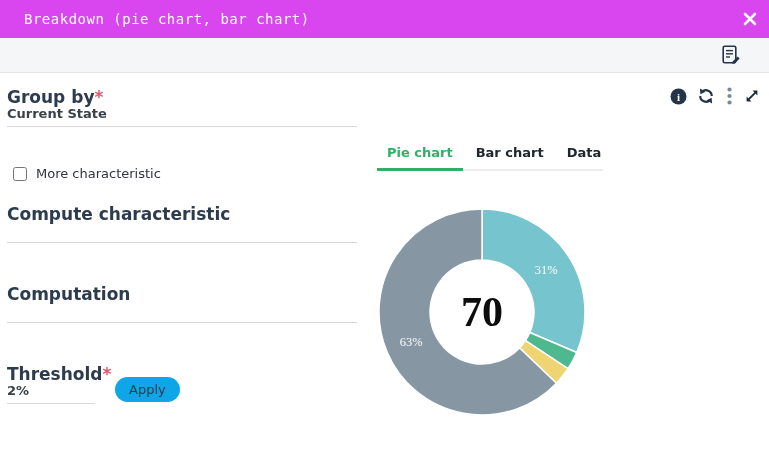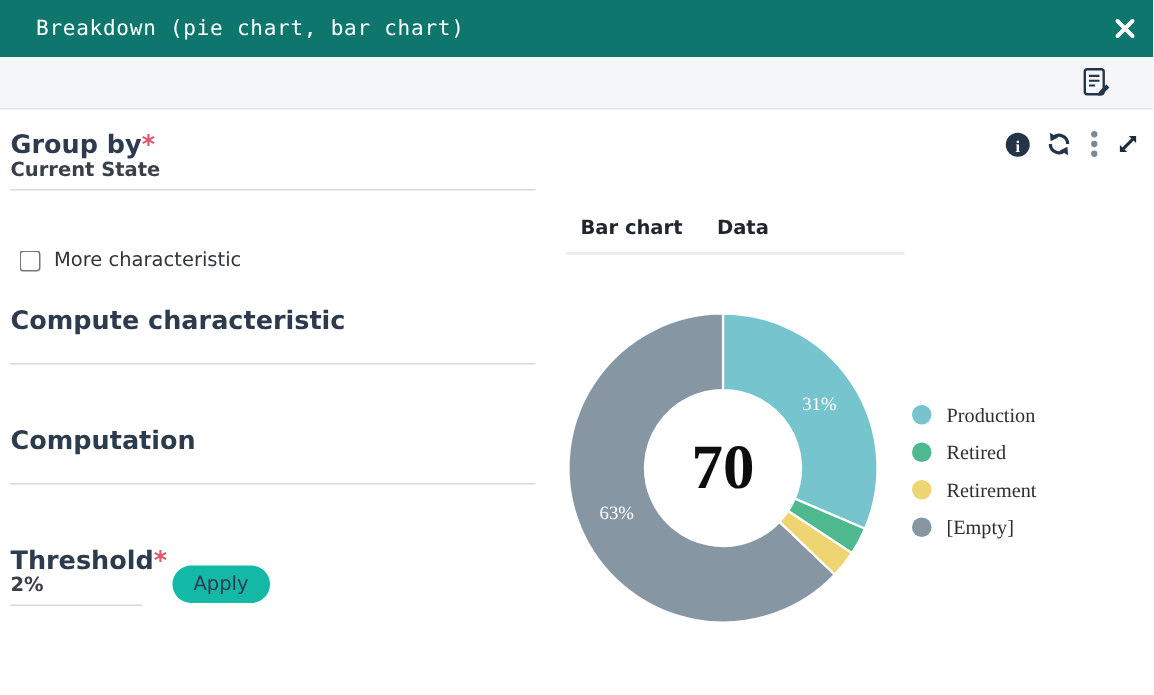--- a/index.html
+++ b/index.html
@@ -4,21 +4,21 @@
 <style>
   html,body { margin:0; padding:0; background:#fff; }
   #app {
     position:relative; width:769px; height:463px; background:#ffffff;
     font-family:"DejaVu Sans","Liberation Sans",sans-serif; overflow:hidden;
     -webkit-font-smoothing:antialiased;
   }
   
   .titlebar {
     position:absolute; top:0; left:0; right:0; height:38px;
-    background:#0f766e; display:flex; align-items:center;
+    background:#d946ef; display:flex; align-items:center;
   }
   .title {
     color:#ffffff; font-family:"DejaVu Sans Mono","Liberation Mono",monospace;
     font-size:14px; margin-left:24px; letter-spacing:.5px;
   }
   .close-btn {
     position:absolute; right:5px; top:0; height:38px; width:28px;
     display:flex; align-items:center; justify-content:center; cursor:pointer;
   }
   
@@ -31,21 +31,21 @@
   .field-label { position:absolute; left:7px; font-size:17px; font-weight:bold; color:#2c3b4e; white-space:nowrap; }
   .req { color:#e0566b; font-weight:bold; }
   .field-value { position:absolute; left:7px; font-size:13px; color:#3a4049; white-space:nowrap; cursor:pointer;font-weight:bold; }
   .field-area { position:absolute; left:7px; width:350px; height:30px; cursor:text; }
   .underline { position:absolute; left:7px; width:350px; height:0; border-top:1px solid #d6d9de; }
   .checkbox-row { position:absolute; left:13px; top:166px; display:flex; align-items:center; gap:9px; }
   .cbox { width:14px; height:14px; margin:0; accent-color:#2c3b4e; cursor:pointer; }
   .cbox-label { font-size:13px; color:#30353c; cursor:pointer; }
   .apply-btn {
     position:absolute; left:115px; top:377px; height:25px; padding:0 14px;
-    background:#14b8a6; border:none; border-radius:13px;
+    background:#0ea5e9; border:none; border-radius:13px;
     font-family:"DejaVu Sans","Liberation Sans",sans-serif;
     font-size:13px; color:#2c3b4e; cursor:pointer;
   }
   
   .icons-row { position:absolute; top:87px; right:8px; display:flex; align-items:center; gap:10px; }
   .icon-btn { width:18px; height:18px; display:flex; align-items:center; justify-content:center; cursor:pointer; }
   
   .tabs { position:absolute; left:377px; top:140px; width:226px; display:flex; border-bottom:2px solid #ededf0; }
   .tab {
     padding:5px 10px 8px; font-size:13px; color:#20262e; cursor:pointer;
@@ -137,46 +137,29 @@
     <span class="icon-btn">
       <svg width="16" height="16" viewBox="0 0 16 16">
         <line x1="4.6" y1="11.4" x2="11.4" y2="4.6" stroke="#1d2a38" stroke-width="2"></line>
         <polygon points="8.6,2.6 13.4,2.6 13.4,7.4" fill="#1d2a38"></polygon>
         <polygon points="2.6,8.6 2.6,13.4 7.4,13.4" fill="#1d2a38"></polygon>
       </svg>
     </span>
   </div>
 
   <div class="tabs">
+    <div class="tab active">Pie chart</div>
     <div class="tab">Bar chart</div>
     <div class="tab">Data</div>
   </div>
 
   <svg class="chart-svg" id="donut" width="220" height="220" viewBox="0 0 220 220">
       <path d="M 110 7 A 103 103 0 0 1 204.71136057279944 150.4815782603541 L 157.81544417267543 130.43730164600402 A 52 52 0 0 0 110 58 Z" fill="#76c4cd" stroke="#ffffff" stroke-width="1.5"></path>
       <text x="174.2621405365403" y="67.5809324281881" text-anchor="middle" dominant-baseline="central" fill="#ffffff" font-family="Liberation Serif, DejaVu Serif, serif" font-size="12.5">31%</text>
       <path d="M 204.71136057279944 150.4815782603541 A 103 103 0 0 1 195.9610451332942 166.74238908956653 L 153.39780919350775 138.6466430355093 A 52 52 0 0 0 157.81544417267543 130.43730164600402 Z" fill="#4eb98f" stroke="#ffffff" stroke-width="1.5"></path>
       <path d="M 195.9610451332942 166.74238908956653 A 103 103 0 0 1 184.44787097422136 181.179452845647 L 147.58533291902438 145.93525774731694 A 52 52 0 0 0 153.39780919350775 138.6466430355093 Z" fill="#efd571" stroke="#ffffff" stroke-width="1.5"></path>
       <path d="M 184.44787097422136 181.179452845647 A 103 103 0 1 1 109.99999999999997 7 L 109.99999999999999 58 A 52 52 0 1 0 147.58533291902438 145.93525774731694 Z" fill="#8696a2" stroke="#ffffff" stroke-width="1.5"></path>
       <text x="39.196361513538335" y="140.2629274373522" text-anchor="middle" dominant-baseline="central" fill="#ffffff" font-family="Liberation Serif, DejaVu Serif, serif" font-size="12.5">63%</text>
       <text x="110" y="110" text-anchor="middle" dominant-baseline="central" fill="#0d0d0d" font-family="Liberation Serif, DejaVu Serif, serif" font-size="42" font-weight="bold">70</text>
     </svg>
 
-  <div class="legend" id="legend">
-      <div class="legend-item">
-        <span class="dot" style="background: rgb(118, 196, 205);"></span>
-        <span class="ltext">Production</span>
-      </div>
-      <div class="legend-item">
-        <span class="dot" style="background: rgb(78, 185, 143);"></span>
-        <span class="ltext">Retired</span>
-      </div>
-      <div class="legend-item">
-        <span class="dot" style="background: rgb(239, 213, 113);"></span>
-        <span class="ltext">Retirement</span>
-      </div>
-      <div class="legend-item">
-        <span class="dot" style="background: rgb(134, 150, 162);"></span>
-        <span class="ltext">[Empty]</span>
-      </div>
-    </div>
 
 </div>
 
 </body></html>

